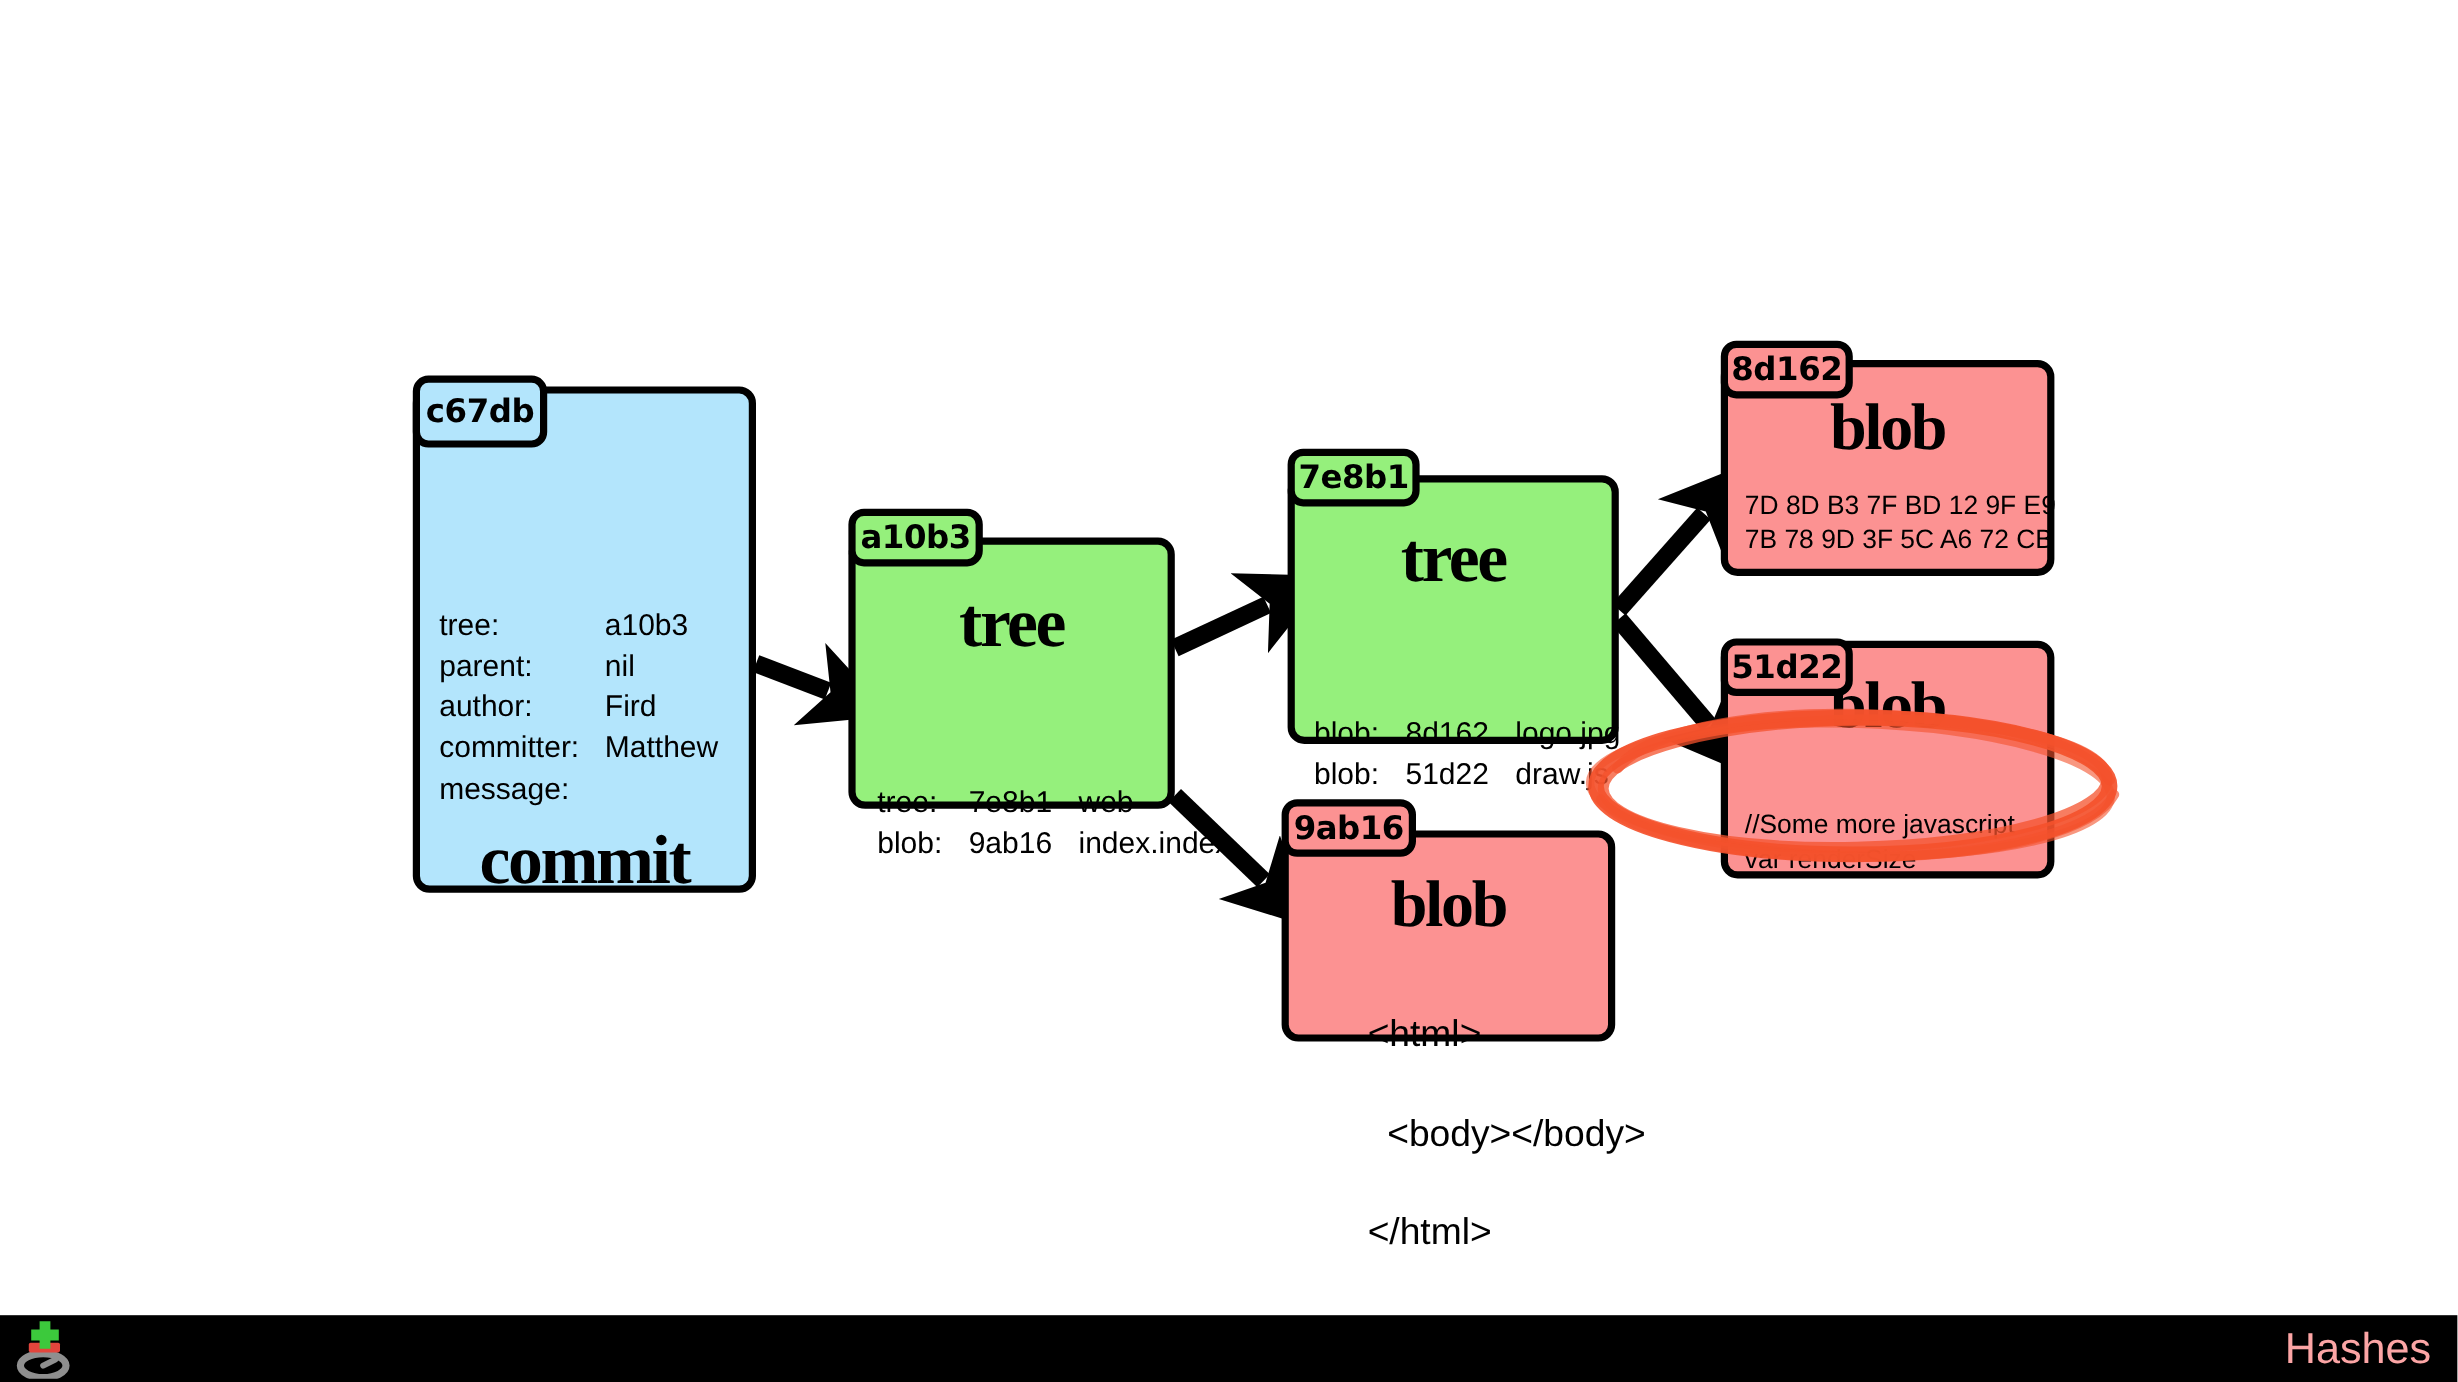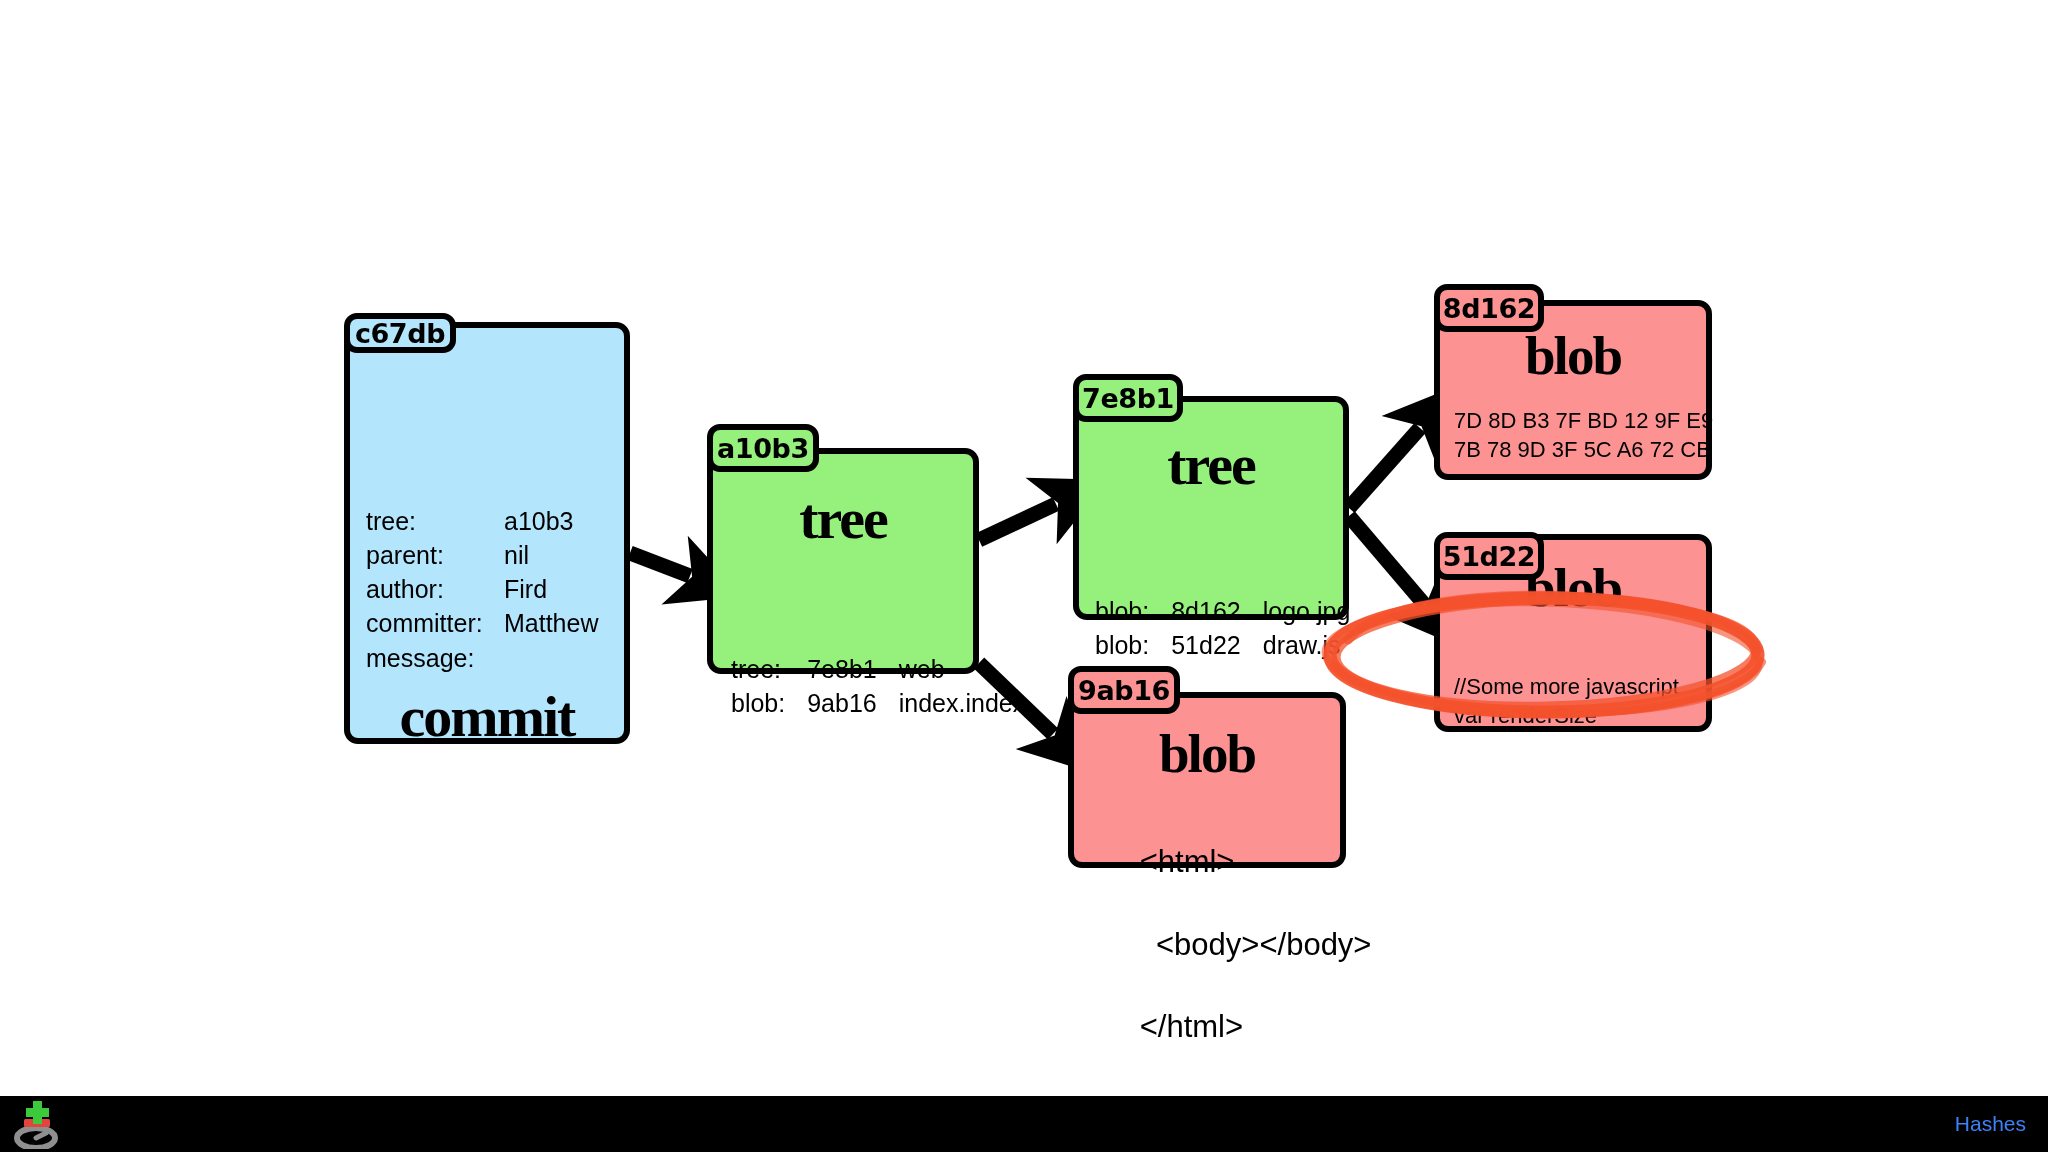--- a/index.html
+++ b/index.html
@@ -75,21 +75,21 @@
     white-space: pre;
   }
 
   
   .c-commit { background: #b3e5fc; }
   .c-tree   { background: #95f07c; }
   .c-blob   { background: #fc9292; }
 
   
   #node-c67db      { left: 344px;  top: 322px;  width: 286px; height: 422px; }
-  #tab-c67db       { left: 344px;  top: 313px;  width: 112px; height: 40px; }
+  #tab-c67db       { left: 344px;  top: 313px;  width: 112px; height: 60px; }
   #type-c67db      { top: 360px;  font-size: 58px; }
   #rows-c67db      { left: 16px;  top: 110px; }
   #msg-c67db       { left: 16px;  top: 264px; }
 
   #node-a10b3      { left: 707px;  top: 448px;  width: 272px; height: 226px; }
   #tab-a10b3       { left: 707px;  top: 424px;  width: 112px; height: 48px; }
   #type-a10b3      { top: 36px;   font-size: 58px; }
   #rows-a10b3      { left: 18px;  top: 132px; }
 
   #node-7e8b1      { left: 1073px; top: 396px;  width: 276px; height: 224px; }
@@ -159,22 +159,22 @@
     top: 1096px;
     width: 2048px;
     height: 56px;
     background: #000000;
   }
   #footer-title {
     position: absolute;
     right: 22px;
     top: 50%;
     transform: translateY(-50%);
-    color: #3b82f6;
-    font-size: 21px;
+    color: #fca5a5;
+    font-size: 36px;
     font-family: "Liberation Sans", sans-serif;
   }
   #footer-logo {
     position: absolute;
     left: 12px;
     top: 50%;
     transform: translateY(-50%);
     width: 52px;
     height: 50px;
   }

